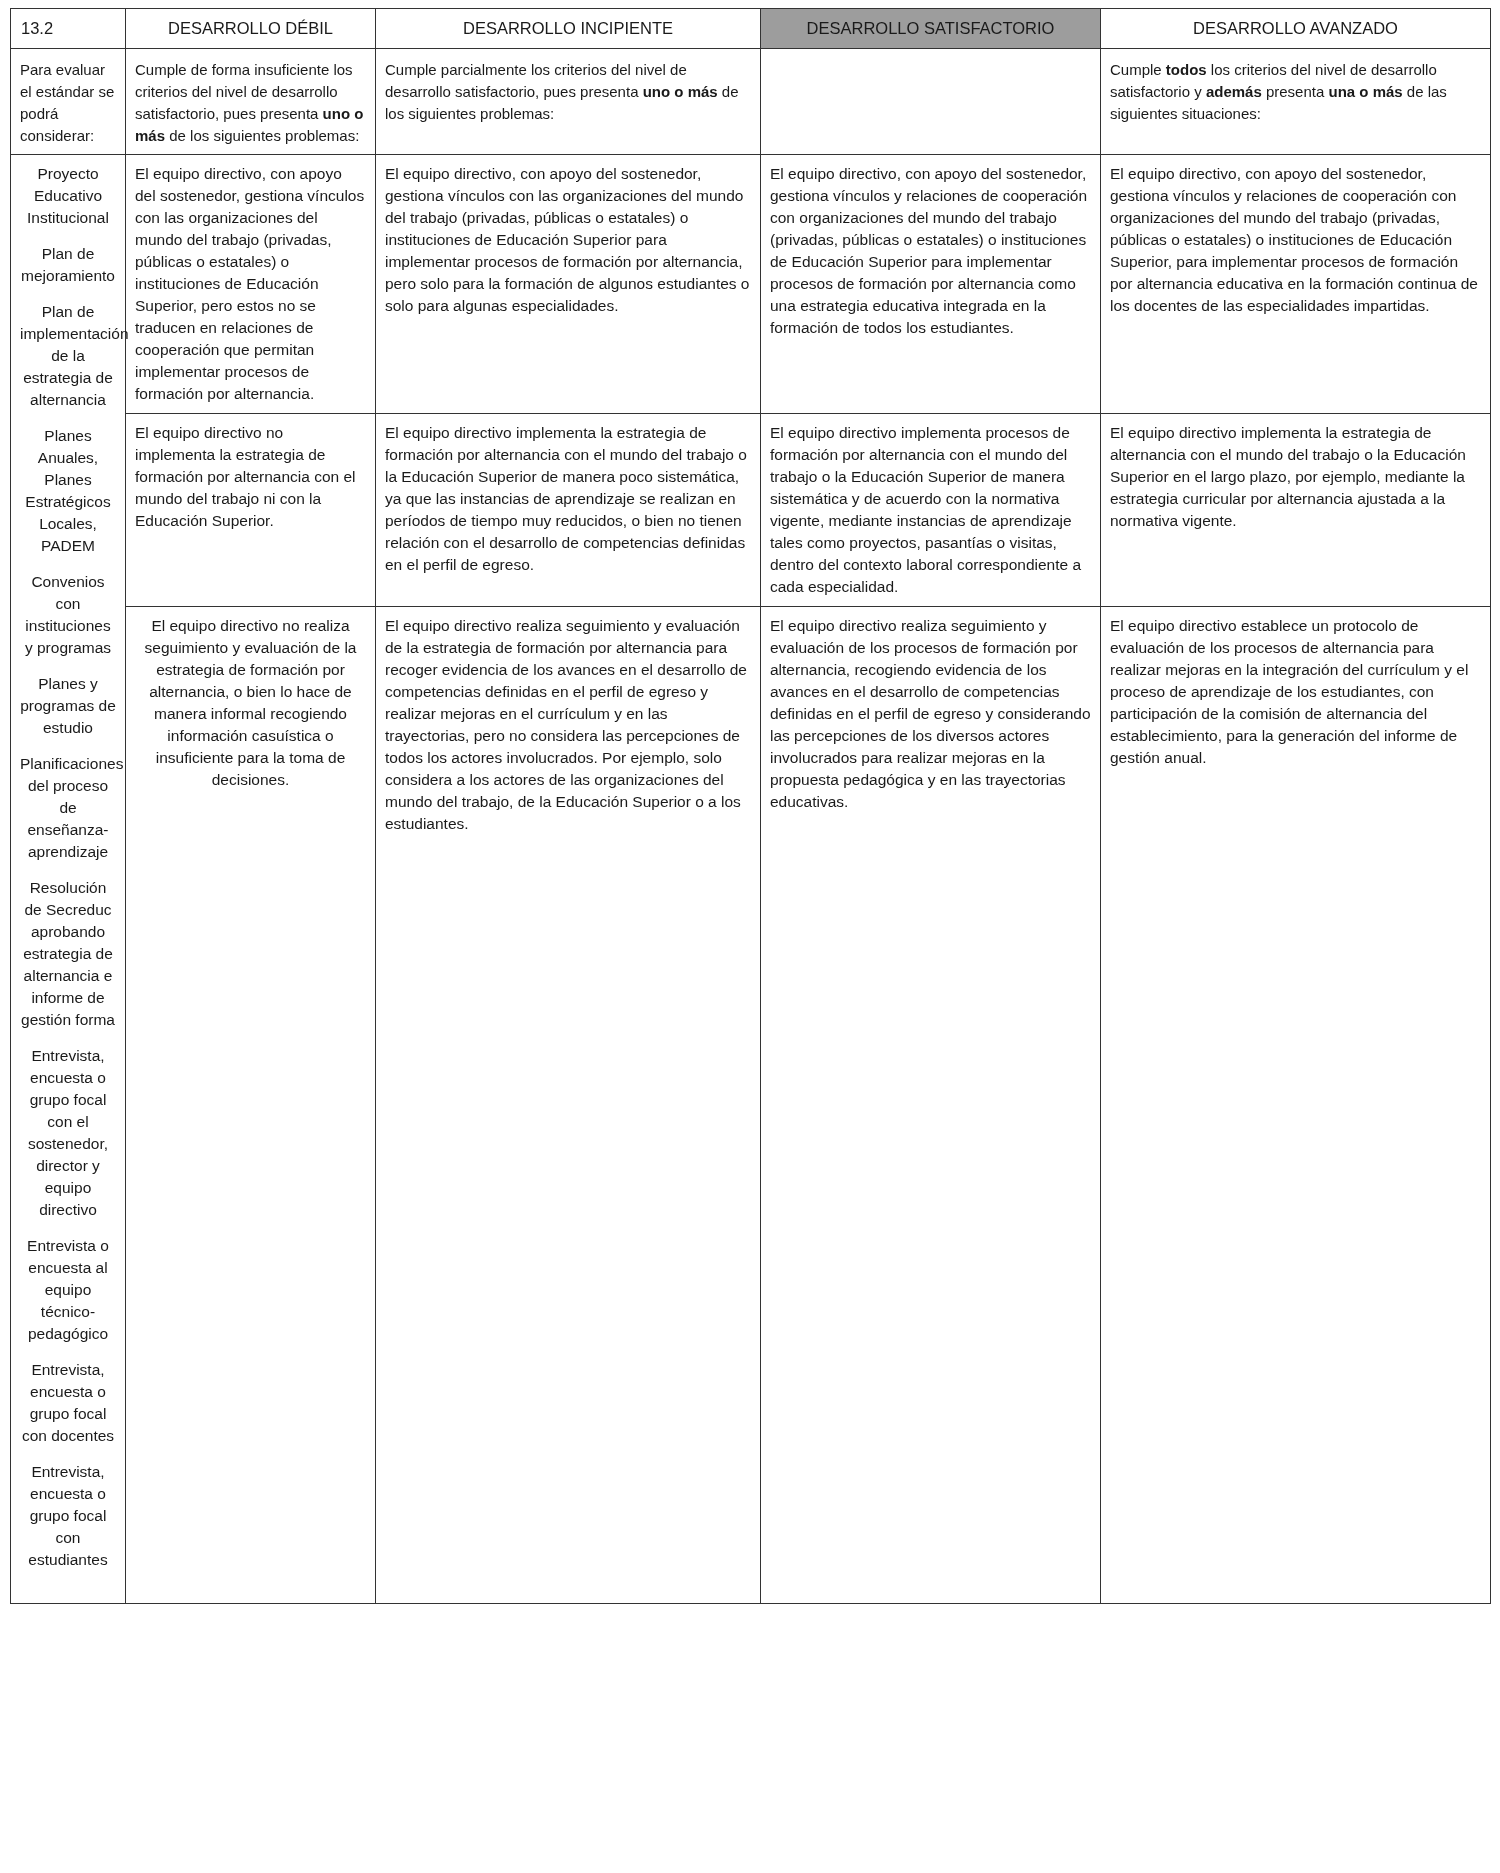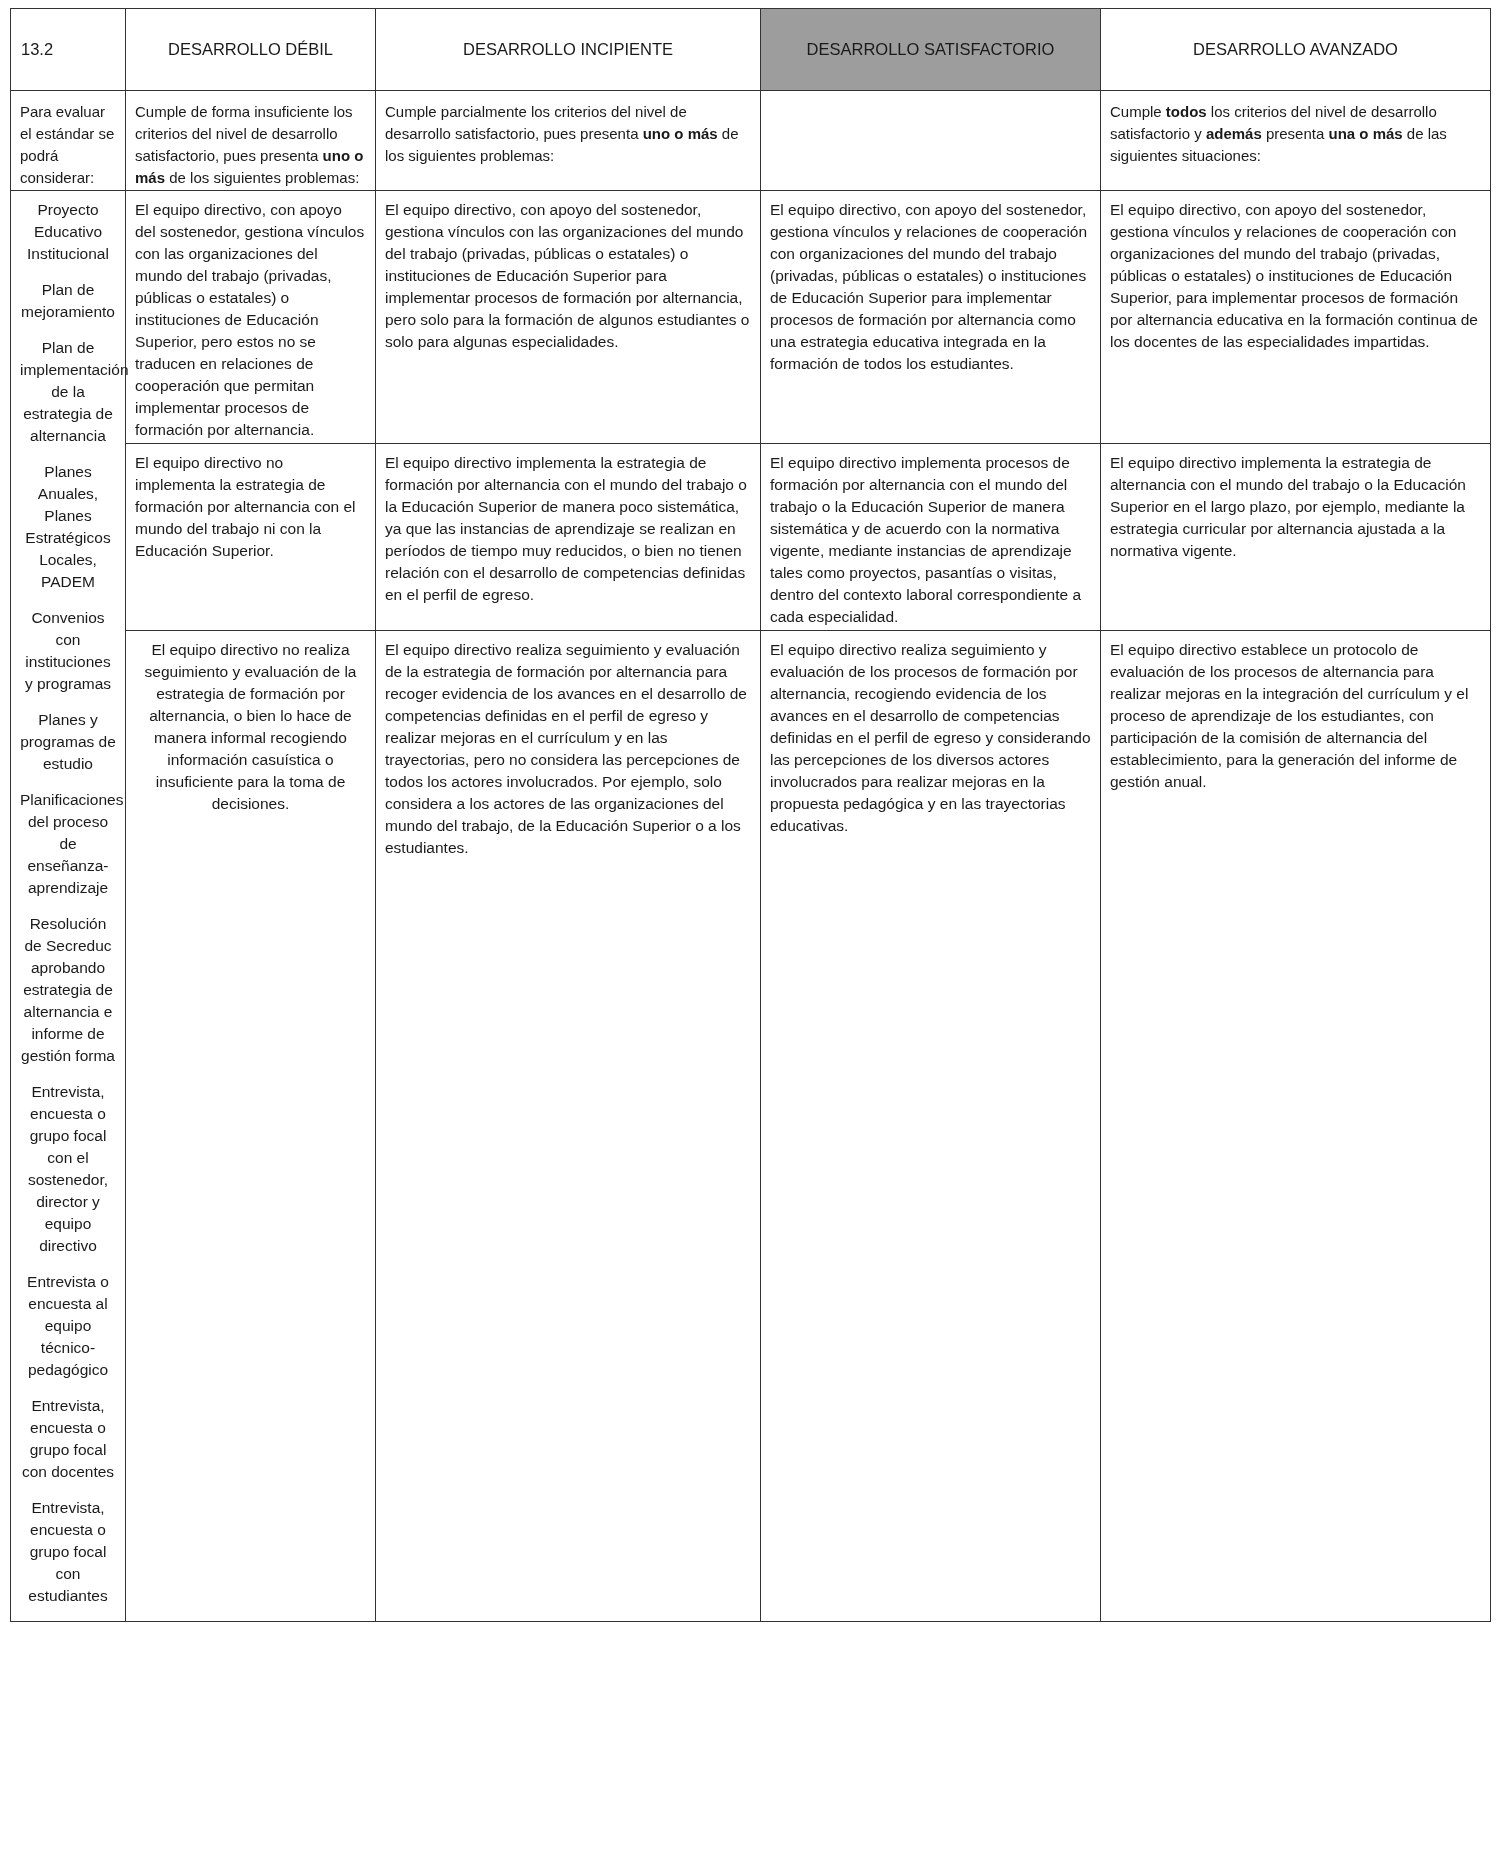--- a/index.html
+++ b/index.html
@@ -19,38 +19,38 @@
     padding: 8px 10px 10px 10px;
   }
   table.rubric {
     border-collapse: collapse;
     table-layout: fixed;
     width: 1480px;
   }
   table.rubric td, table.rubric th {
     border: 1px solid #333333;
     vertical-align: top;
-    padding: 8px 9px 2px 9px;
+    padding: 8px 9px 8px 9px;
     font-size: 15.5px;
     line-height: 1.42;
     font-weight: normal;
     text-align: left;
     background: #ffffff;
   }
   col.c-ind   { width: 115px; }
   col.c-weak  { width: 250px; }
   col.c-incip { width: 385px; }
   col.c-satis { width: 340px; }
   col.c-adv   { width: 390px; }
 
   
   tr.head td {
     text-align: center;
     font-size: 16.5px;
-    padding: 29px 6px;
+    padding: 8px 6px;
     vertical-align: middle;
   }
   td.head-code {
     text-align: left !important;
     font-size: 16px;
     padding-left: 10px !important;
   }
   td.head-satis {
     background: #9d9d9d !important;
     color: #1a1a1a;

